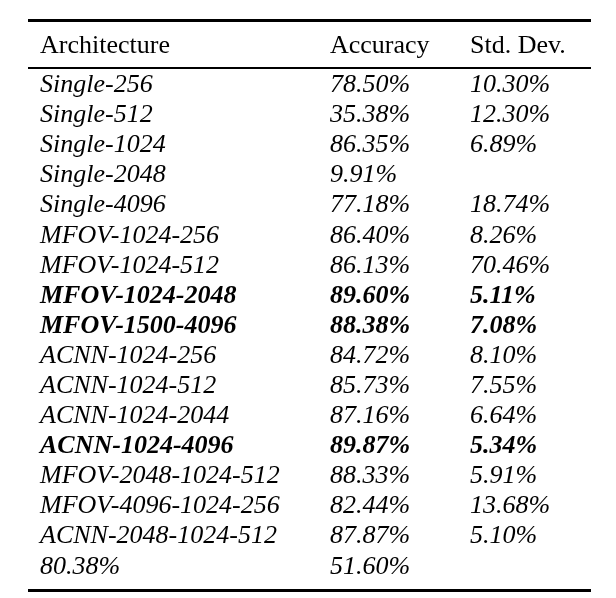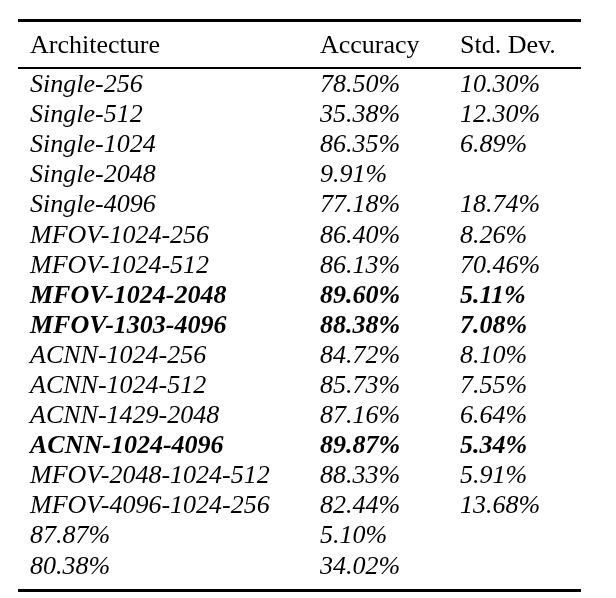--- a/index.html
+++ b/index.html
@@ -8,21 +8,21 @@
     position: relative;
     width: 616px;
     height: 598px;
     background: #ffffff;
     font-family: "Liberation Serif", "DejaVu Serif", serif;
     color: #000000;
     overflow: hidden;
   }
   .tbl {
     position: absolute;
-    left: 18px;
+    left: 28px;
     top: 19px;
     width: 563px;
   }
   .rule-thick { height: 3px; background: #000000; }
   .rule-thin  { height: 2px; background: #000000; }
   .trow {
     display: grid;
     grid-template-columns: 290px 140px 1fr;
     padding-left: 12px;
     align-items: center;
@@ -86,61 +86,62 @@
           <span class="cell">MFOV-1024-512</span>
           <span class="cell">86.13%</span>
           <span class="cell">70.46%</span>
         </div>
         <div class="trow data-row bold">
           <span class="cell">MFOV-1024-2048</span>
           <span class="cell">89.60%</span>
           <span class="cell">5.11%</span>
         </div>
         <div class="trow data-row bold">
-          <span class="cell">MFOV-1303-4096</span>
+          <span class="cell">MFOV-1500-4096</span>
           <span class="cell">88.38%</span>
           <span class="cell">7.08%</span>
         </div>
         <div class="trow data-row">
           <span class="cell">ACNN-1024-256</span>
           <span class="cell">84.72%</span>
           <span class="cell">8.10%</span>
         </div>
         <div class="trow data-row">
           <span class="cell">ACNN-1024-512</span>
           <span class="cell">85.73%</span>
           <span class="cell">7.55%</span>
         </div>
         <div class="trow data-row">
-          <span class="cell">ACNN-1429-2048</span>
+          <span class="cell">ACNN-1024-2044</span>
           <span class="cell">87.16%</span>
           <span class="cell">6.64%</span>
         </div>
         <div class="trow data-row bold">
           <span class="cell">ACNN-1024-4096</span>
           <span class="cell">89.87%</span>
           <span class="cell">5.34%</span>
         </div>
         <div class="trow data-row">
           <span class="cell">MFOV-2048-1024-512</span>
           <span class="cell">88.33%</span>
           <span class="cell">5.91%</span>
         </div>
         <div class="trow data-row">
           <span class="cell">MFOV-4096-1024-256</span>
           <span class="cell">82.44%</span>
           <span class="cell">13.68%</span>
         </div>
         <div class="trow data-row">
+          <span class="cell">ACNN-2048-1024-512</span>
           <span class="cell">87.87%</span>
           <span class="cell">5.10%</span>
         </div>
         <div class="trow data-row">
           <span class="cell">80.38%</span>
-          <span class="cell">34.02%</span>
+          <span class="cell">51.60%</span>
         </div>
       </div>
 
     <div class="spacer"></div>
     <div class="rule-thick"></div>
 
   </div>
 </div>
 
 </body></html>

